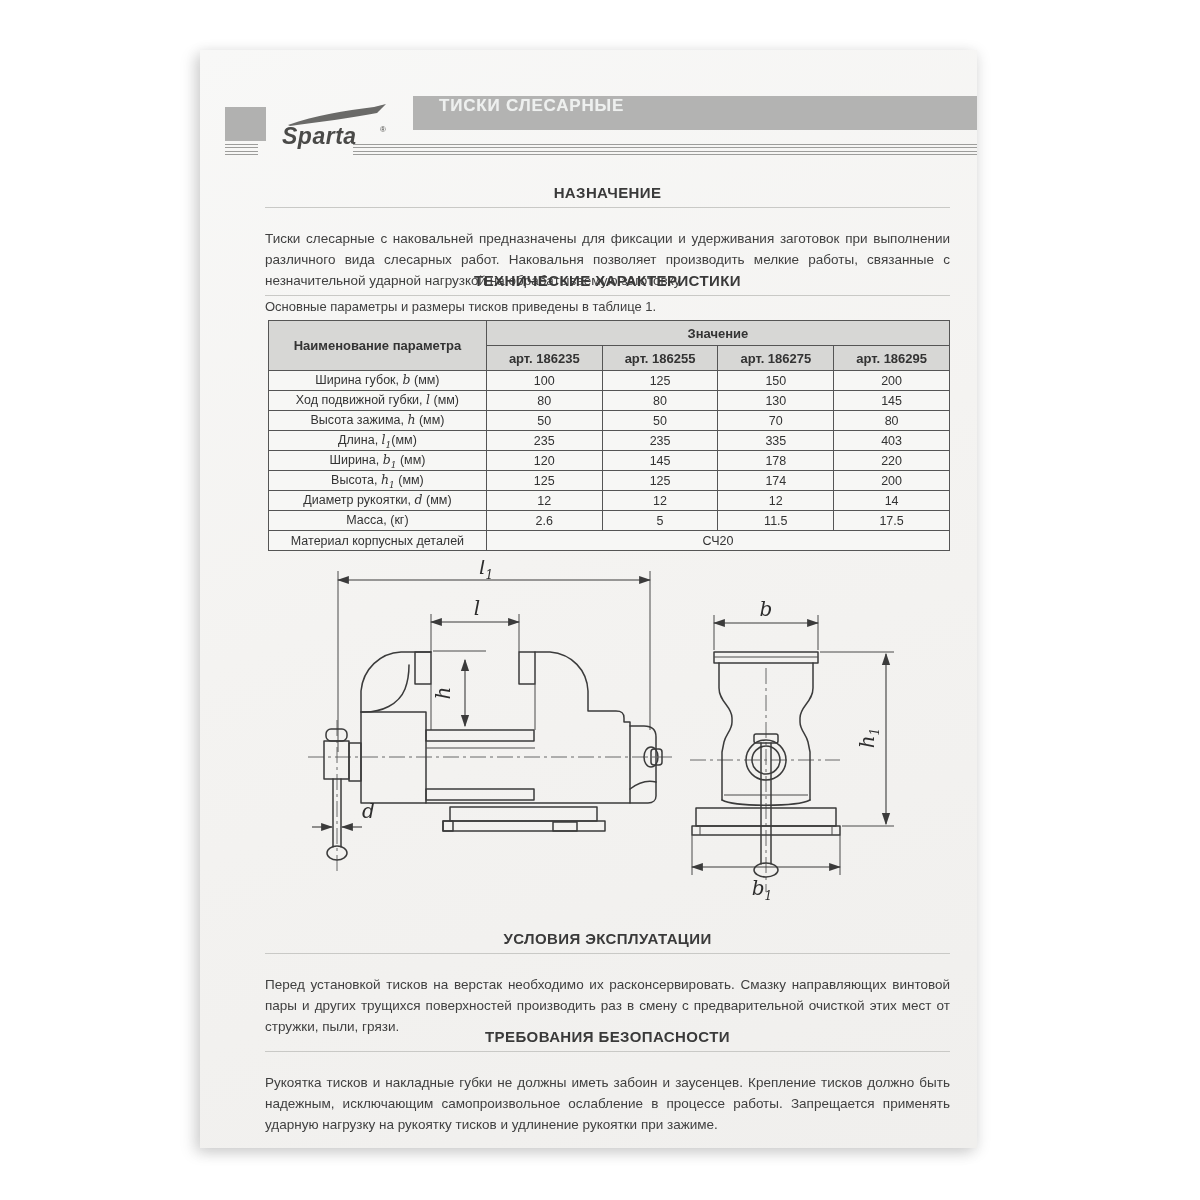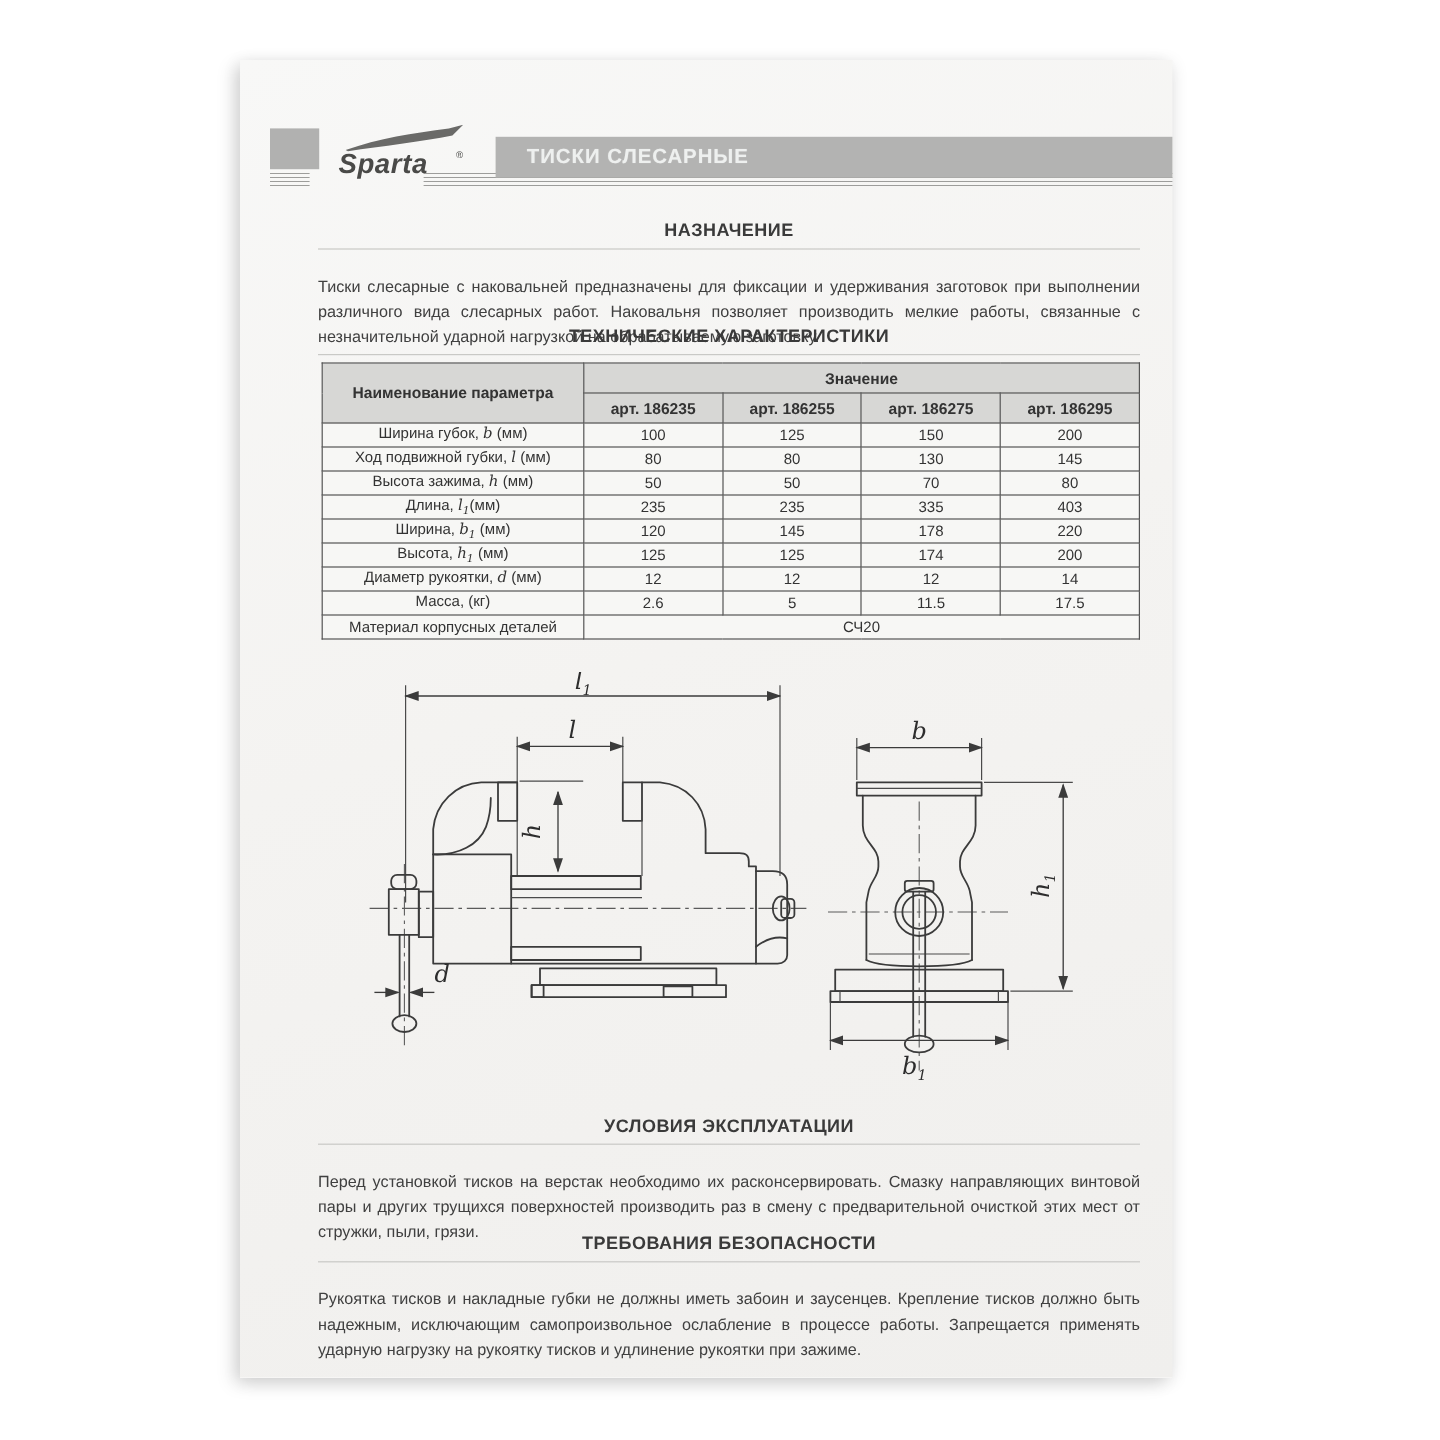--- a/index.html
+++ b/index.html
@@ -8,22 +8,22 @@
   .page{position:absolute;left:200px;top:50px;width:777px;height:1098px;
         background:linear-gradient(160deg,#f8f8f7 0%,#f4f3f1 45%,#f0efed 100%);
         box-shadow:-7px 5px 14px rgba(0,0,0,.10), 0 3px 14px rgba(0,0,0,.14);}
   
   .block-left{position:absolute;left:25px;top:57px;width:41px;height:34px;background:#b1b1b0;}
   .stripes{position:absolute;height:13px;
            background:repeating-linear-gradient(180deg,#9d9d9b 0,#9d9d9b 1px,rgba(0,0,0,0) 1px,rgba(0,0,0,0) 3.4px);}
   .stripes.s-left{left:25px;top:94px;width:33px;}
   .stripes.s-right{left:153px;top:94px;width:624px;}
   .logo{position:absolute;left:80px;top:54px;width:112px;height:46px;}
-  .band{position:absolute;left:213px;top:64px;width:564px;height:34px;background:#b3b3b2;
-        display:flex;align-items:center;}
+  .band{position:absolute;left:213px;top:46px;width:564px;height:34px;background:#b3b3b2;
+        display:flex;align-items:flex-start;}
   .band-title{color:#eef0ef;font-weight:bold;font-size:17px;letter-spacing:.8px;padding-left:26px;
               text-shadow:0 0 1px rgba(255,255,255,.4);}
   
   .col{position:absolute;left:65px;width:685px;}
   .sec-head{font-size:15px;font-weight:bold;color:#3a3a3a;text-align:center;letter-spacing:.4px;}
   .sec-rule{border:none;border-top:1px solid #c9c9c6;margin:6px 0 0 0;}
   .body-text{font-size:13.5px;line-height:21px;color:#404040;text-align:justify;margin-top:20px;}
   .intro{font-size:13px;color:#404040;margin-top:3px;text-align:left;}
   
   table.spec{border-collapse:collapse;width:682px;table-layout:fixed;margin-left:3px;
@@ -69,20 +69,21 @@
 
     <div class="col" style="top:134px;">
       <div class="sec-head">НАЗНАЧЕНИЕ</div>
       <hr class="sec-rule">
       <div class="body-text">Тиски слесарные с наковальней предназначены для фиксации и удерживания заготовок при выполнении различного вида слесарных работ. Наковальня позволяет производить мелкие работы, связанные с незначительной ударной нагрузкой на обрабатываемую заготовку.</div>
     </div>
 
     <div class="col" style="top:222px;">
       <div class="sec-head">ТЕХНИЧЕСКИЕ ХАРАКТЕРИСТИКИ</div>
       <hr class="sec-rule">
+      <div class="intro">Основные параметры и размеры тисков приведены в таблице 1.</div>
 
       <table class="spec" style="margin-top:6px;">
         <colgroup>
           <col style="width:32%">
             <col style="width:17%">
             <col style="width:17%">
             <col style="width:17%">
             <col style="width:17%">
         </colgroup>
         <tbody>

